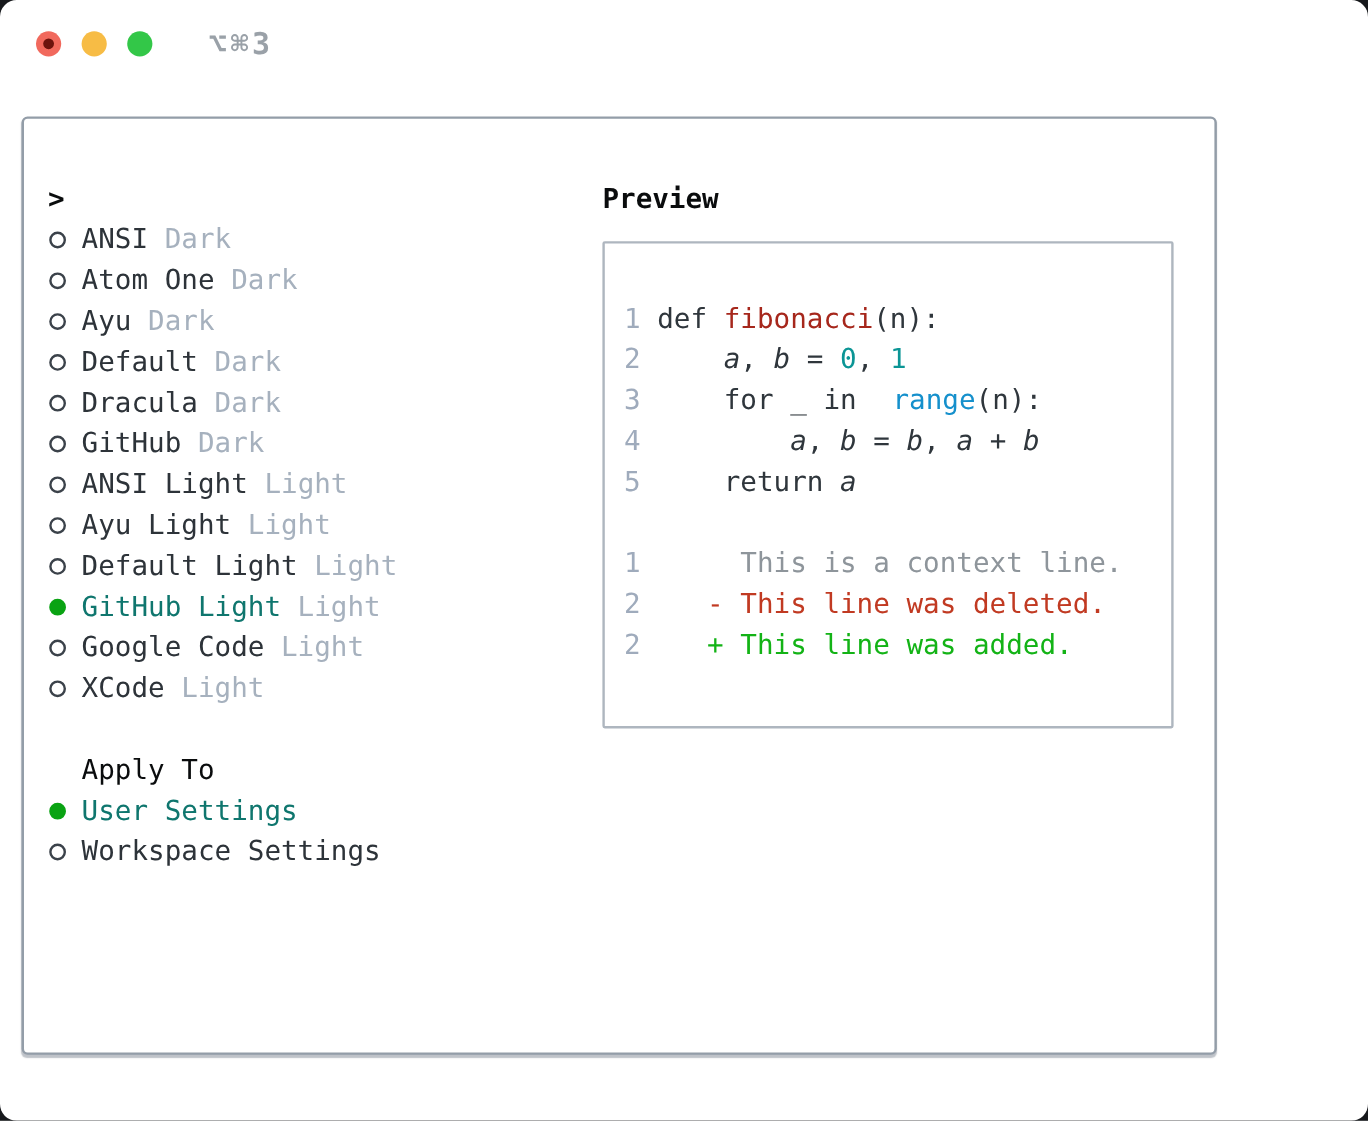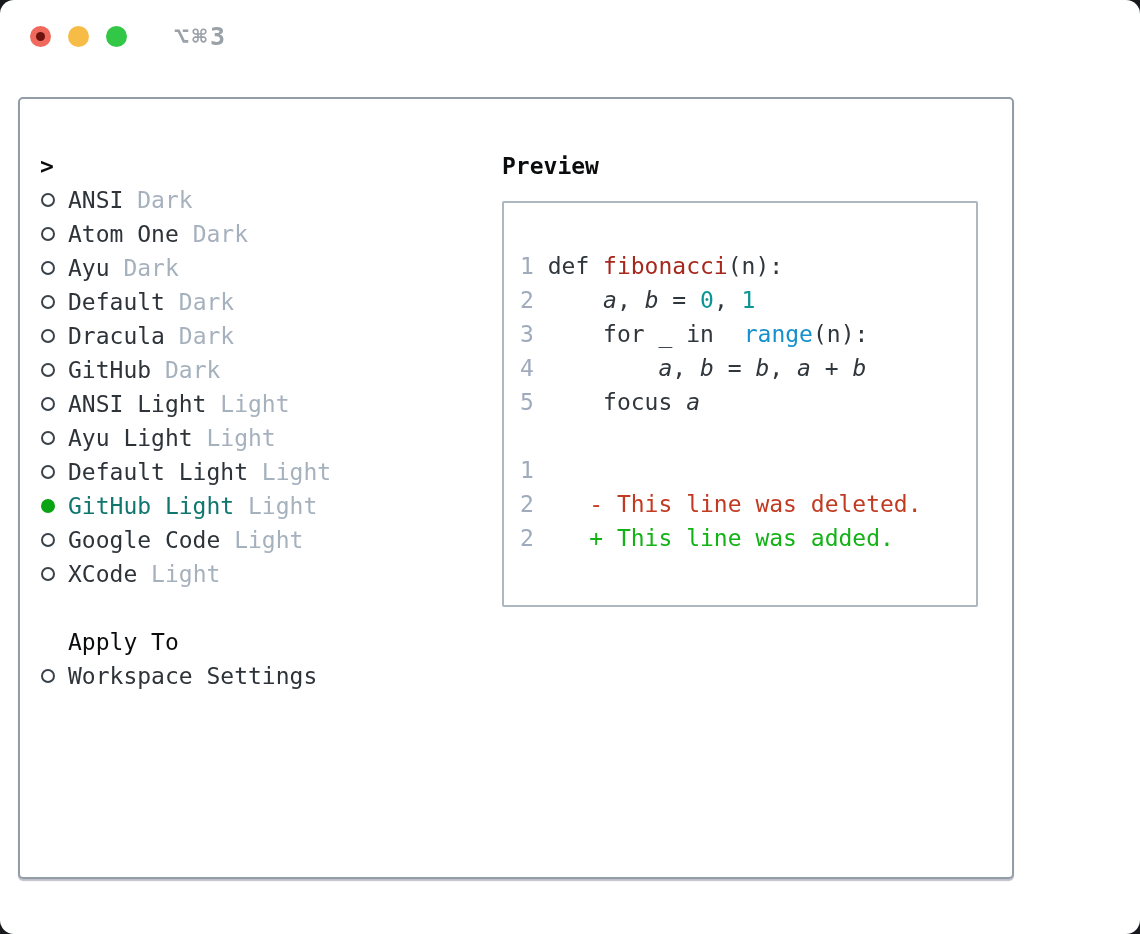--- a/index.html
+++ b/index.html
@@ -115,36 +115,37 @@
         </div>
 
       <div class="row gap"></div>
 
       <div class="row">
         <span class="marker"></span>
         <span class="apply-title-label">Apply To</span>
       </div>
 
       <div id="apply-list">
+          <div class="row item selected"><span class="marker"><span class="radio"></span></span><span class="t-name">User Settings</span></div>
           <div class="row item"><span class="marker"><span class="radio"></span></span><span class="t-name">Workspace Settings</span></div>
         </div>
 
     </div>
 
     <div class="right-col">
       <div class="row">
         <span class="preview-title">Preview</span>
       </div>
       <div class="preview-box" id="preview-box">
           <div class="pline"><span class="ln">1</span><span class="lc"><span class="tok-code">def </span><span class="tok-function">fibonacci</span><span class="tok-code">(n):</span></span></div>
           <div class="pline"><span class="ln">2</span><span class="lc"><span class="tok-code">    </span><span class="tok-var">a</span><span class="tok-code">, </span><span class="tok-var">b</span><span class="tok-code"> = </span><span class="tok-number">0</span><span class="tok-code">, </span><span class="tok-number">1</span></span></div>
           <div class="pline"><span class="ln">3</span><span class="lc"><span class="tok-code">    for _ in </span><span class="tok-builtin">range</span><span class="tok-code">(n):</span></span></div>
           <div class="pline"><span class="ln">4</span><span class="lc"><span class="tok-code">        </span><span class="tok-var">a</span><span class="tok-code">, </span><span class="tok-var">b</span><span class="tok-code"> = </span><span class="tok-var">b</span><span class="tok-code">, </span><span class="tok-var">a</span><span class="tok-code"> + </span><span class="tok-var">b</span></span></div>
-          <div class="pline"><span class="ln">5</span><span class="lc"><span class="tok-code">    focus </span><span class="tok-var">a</span></span></div>
+          <div class="pline"><span class="ln">5</span><span class="lc"><span class="tok-code">    return </span><span class="tok-var">a</span></span></div>
           <div class="pline"><span class="ln"></span><span class="lc"></span></div>
-          <div class="pline"><span class="ln">1</span></div>
+          <div class="pline"><span class="ln">1</span><span class="lc"><span class="tok-context">     This is a context line.</span></span></div>
           <div class="pline"><span class="ln">2</span><span class="lc"><span class="tok-deleted">   - This line was deleted.</span></span></div>
           <div class="pline"><span class="ln">2</span><span class="lc"><span class="tok-added">   + This line was added.</span></span></div>
         </div>
     </div>
 
   </div>
 </div>
 
 </body></html>

